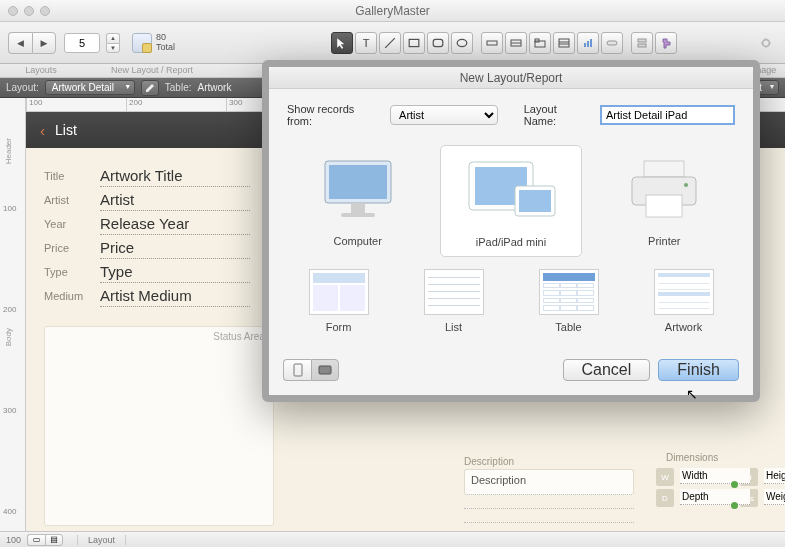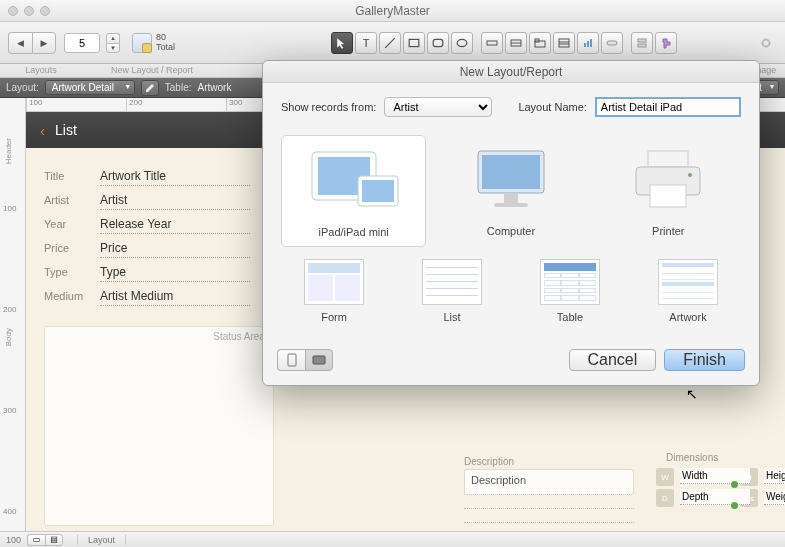--- a/index.html
+++ b/index.html
@@ -50,21 +50,21 @@
 .hruler { position:absolute; left:26px; right:0; top:0; height:14px; background:#f5f5f5; border-bottom:1px solid #ccc; display:flex; align-items:flex-end; font-size:8px; color:#888;}
 .hruler span{ width:100px; display:inline-block; padding-left:2px; border-left:1px solid #ccc; height:100%;}
 .pt-label{ position:absolute; left:6px; top:100px; font-size:8px; color:#888;}
 
 .canvas { position:absolute; left:26px; top:14px; right:0; bottom:16px; background:#fff; overflow:hidden;}
 .canvas-header { height:36px; background:linear-gradient(#4a4a4a,#3a3a3a); display:flex; align-items:center; padding:0 14px; color:#fff; font-size:14px; gap:10px;}
 .canvas-header .back{ color:#e07a4a; font-size:15px;}
 .canvas-body { background:#f6f1e4; min-height:400px; padding:16px 0 0 18px; position:relative;}
 .field-row{ display:flex; align-items:center; height:24px; }
 .field-row label{ width:56px; font-size:11px; color:#8a8577;}
-.field-row .fld{ width:150px; border:none; border-bottom:1px dotted #999; background:transparent; font-size:12px; padding:2px 0; color:#333;}
+.field-row .fld{ width:150px; border:none; border-bottom:1px dotted #999; background:transparent; font-size:15px; padding:2px 0; color:#333;}
 .status-area{ margin:18px 0 0 0; width:230px; height:200px; background:#fcfbf7; border:1px solid #e5e0d0; border-radius:3px; position:relative;}
 .status-area .lbl{ position:absolute; right:8px; top:4px; font-size:10px; color:#aaa;}
 
 .canvas-right { position:absolute; left:410px; top:340px; right:10px; }
 .desc-label{ font-size:10px; color:#9a9585; margin:4px 0 2px 28px;}
 .desc-box{ margin-left:28px; width:170px; height:26px; background:#fdfcf8; border:1px solid #e0dbca; border-radius:3px; padding:4px 6px; font-size:11px; color:#555; border-bottom:1px dotted #bbb;}
 .dims-label{ position:absolute; left:230px; top:0; font-size:10px; color:#9a9585;}
 .dim-grid{ position:absolute; left:220px; top:16px; display:grid; grid-template-columns: 20px 56px 20px 56px; gap:3px 4px; font-size:10px;}
 .dim-grid .unit{ background:#d8d2c0; color:#fff; width:18px; height:18px; display:flex; align-items:center; justify-content:center; border-radius:2px; font-size:8px;}
 .dim-grid .dfld{ border:none; border-bottom:1px dotted #aaa; background:#fdfcf8; font-size:10px; padding:2px 2px; width:70px;}
@@ -77,21 +77,21 @@
 .part-label{ position:absolute; left:4px; writing-mode:vertical-rl; transform:rotate(180deg); font-size:8px; color:#999;}
 
 
 .statusbar{ position:absolute; left:0; right:0; bottom:0; height:16px; background:linear-gradient(#f4f4f4,#e4e4e4); border-top:1px solid #c8c8c8; display:flex; align-items:center; font-size:9px; color:#777; gap:6px; padding:0 6px;}
 .statusbar .seg{display:flex;}
 .statusbar .seg button{ width:18px; height:12px; border:1px solid #bbb; background:linear-gradient(#fff,#e8e8e8); font-size:8px; padding:0;}
 .statusbar .seg button:first-child{border-radius:3px 0 0 3px; border-right:none;}
 .statusbar .seg button:last-child{border-radius:0 3px 3px 0;}
 
 
-.modal-backdrop{ position:absolute; left:262px; top:60px; width:498px; background:#f4f4f4; border:1px solid #a3a3a3; border-radius:6px; box-shadow:0 12px 40px rgba(0,0,0,.35); z-index:50; }
+.modal-backdrop{ position:absolute; left:262px; top:60px; width:498px; background:#f4f4f4; border:7px solid #a3a3a3; border-radius:6px; box-shadow:0 12px 40px rgba(0,0,0,.35); z-index:50; }
 .modal-title{ height:22px; background:linear-gradient(#f2f2f2,#e2e2e2); border-bottom:1px solid #cfcfcf; border-radius:6px 6px 0 0; text-align:center; font-size:12px; color:#555; line-height:22px;}
 .modal-body{ padding:14px 18px 12px 18px; }
 .modal-row1{ display:flex; align-items:center; gap:8px; font-size:11px; color:#333; margin-bottom:18px;}
 .modal-row1 select{ width:108px; height:20px; border:1px solid #bbb; border-radius:4px; background:linear-gradient(#fff,#eee); font-size:11px; padding:0 4px;}
 .modal-row1 input[type=text]{ flex:1; height:20px; border:2px solid #7aa9e4; border-radius:0; background:#fff; font-size:11px; padding:0 4px; outline:none;}
 .device-grid{ display:grid; grid-template-columns:repeat(3,1fr); gap:8px 12px; margin-bottom:12px;}
 .device{ display:flex; flex-direction:column; align-items:center; gap:6px; padding:6px 4px 8px 4px; border-radius:5px; }
 .device.selected{ background:#fff; border:1px solid #d4d4d4;}
 .device .icon{ width:110px; height:78px; display:flex; align-items:center; justify-content:center;}
 .device .cap{ font-size:11px; color:#444;}
@@ -358,41 +358,41 @@
     <div class="modal-row1">
       <span>Show records from:</span>
       <select>
         <option>Artist</option>
       </select>
       <span style="margin-left:18px">Layout Name:</span>
       <input type="text" value="Artist Detail iPad" style="">
     </div>
 
     <div class="device-grid" id="devices">
+        <div class="device">
+          <div class="icon">
+            <svg width="90" height="70" viewBox="0 0 90 70">
+              <rect x="12" y="6" width="66" height="42" rx="3" fill="#dce8f4" stroke="#9ab"></rect>
+              <rect x="16" y="10" width="58" height="34" fill="#8fb8e0"></rect>
+              <rect x="38" y="48" width="14" height="10" fill="#cfcfcf"></rect>
+              <rect x="28" y="58" width="34" height="4" rx="2" fill="#cfcfcf"></rect>
+            </svg>
+          </div>
+          <div class="cap">Computer</div>
+        </div>
         <div class="device selected">
           <div class="icon">
             <svg width="100" height="70" viewBox="0 0 100 70">
               <rect x="8" y="6" width="64" height="48" rx="4" fill="#fff" stroke="#bcc"></rect>
               <rect x="14" y="11" width="52" height="38" fill="#9cc4ea"></rect>
               <rect x="54" y="30" width="40" height="30" rx="3" fill="#fff" stroke="#bcc"></rect>
               <rect x="58" y="34" width="32" height="22" fill="#9cc4ea"></rect>
             </svg>
           </div>
           <div class="cap">iPad/iPad mini</div>
-        </div>
-        <div class="device">
-          <div class="icon">
-            <svg width="90" height="70" viewBox="0 0 90 70">
-              <rect x="12" y="6" width="66" height="42" rx="3" fill="#dce8f4" stroke="#9ab"></rect>
-              <rect x="16" y="10" width="58" height="34" fill="#8fb8e0"></rect>
-              <rect x="38" y="48" width="14" height="10" fill="#cfcfcf"></rect>
-              <rect x="28" y="58" width="34" height="4" rx="2" fill="#cfcfcf"></rect>
-            </svg>
-          </div>
-          <div class="cap">Computer</div>
         </div>
         <div class="device">
           <div class="icon">
             <svg width="80" height="70" viewBox="0 0 80 70">
               <rect x="20" y="6" width="40" height="16" fill="#f4f4f4" stroke="#ccc"></rect>
               <rect x="8" y="22" width="64" height="28" rx="4" fill="#ececec" stroke="#bbb"></rect>
               <rect x="22" y="40" width="36" height="22" fill="#fff" stroke="#ccc"></rect>
               <circle cx="62" cy="30" r="2" fill="#7a7"></circle>
             </svg>
           </div>

